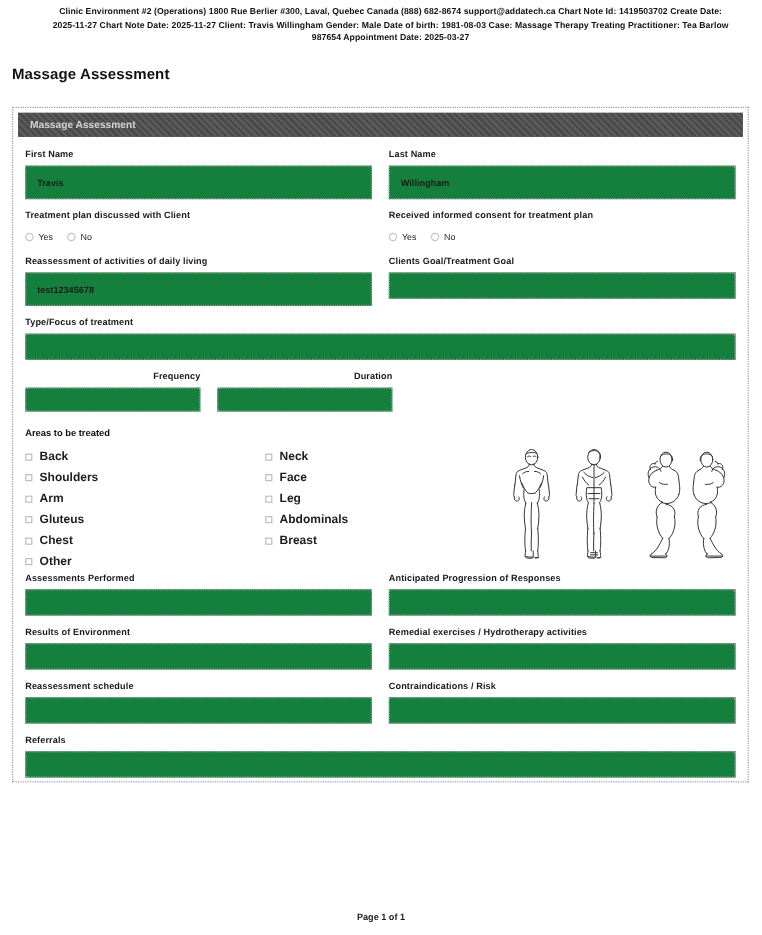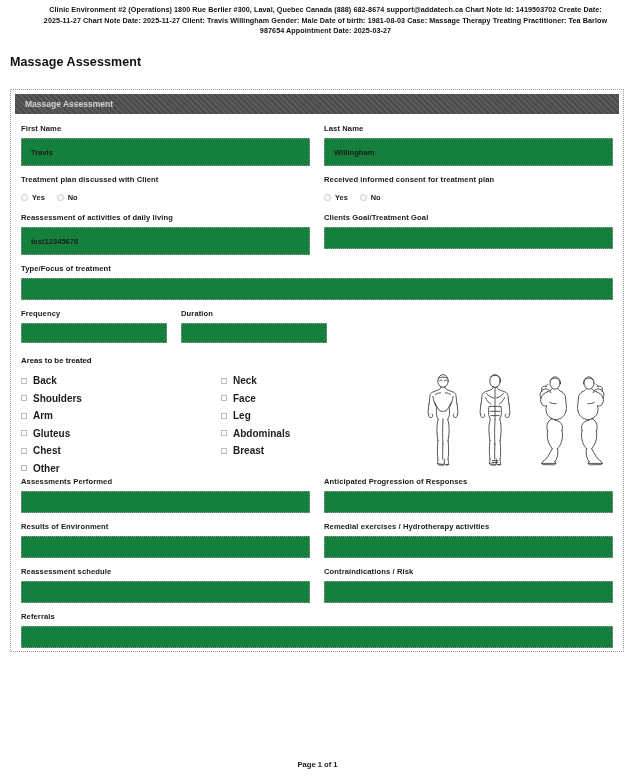--- a/index.html
+++ b/index.html
@@ -120,26 +120,26 @@
     width: 7px;
     height: 7px;
     border-radius: 50%;
     border: 1px solid #c4c4c4;
     background: #fff;
     box-sizing: border-box;
     display: block;
   }
   .radio-label {
     font-size: 7.4px;
-    font-weight: 700;
+    font-weight: 400;
     color: #222;
   }
 
   
-  .fd-row { display: flex; gap: 14px; }
+  .fd-row { display: flex; gap: 14px; text-align: right; }
   .fd-item { width: 146px; }
 
   
   .areas-title {
     font-size: 7.8px;
     font-weight: 700;
     margin: 4px 0 7px 0;
     color: #111;
   }
   .areas-wrap {

